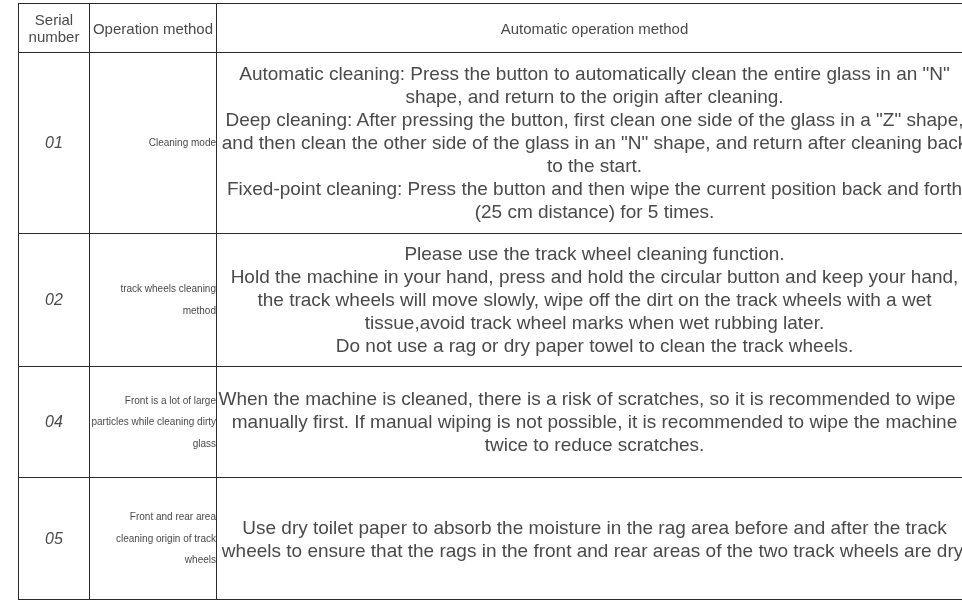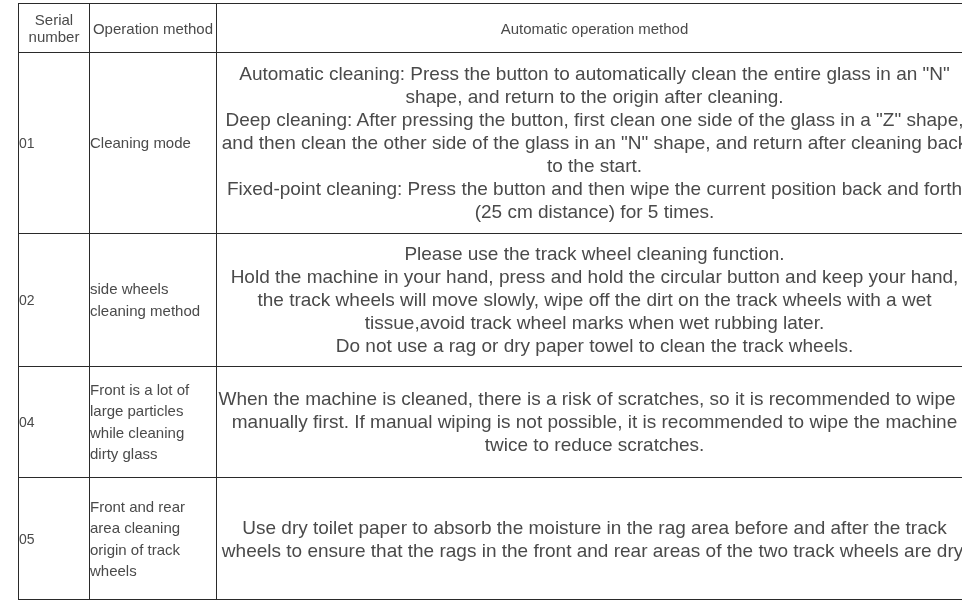--- a/index.html
+++ b/index.html
@@ -4,22 +4,22 @@
 <style>
   html, body { margin: 0; padding: 0; background: #ffffff; }
   body { width: 962px; height: 604px; position: relative; overflow: hidden;
          font-family: "Liberation Sans", "DejaVu Sans", sans-serif; color: #4a4a4a; }
   table.ops { position: absolute; left: 18px; top: 3px; width: 955px; height: 597px;
               border-collapse: collapse; table-layout: fixed; }
   table.ops td, table.ops th { border: 1.5px solid #2a2a2a; padding: 0; font-weight: normal; }
   .c1 { width: 71px; }
   .c2 { width: 127px; }
   .hdr { height: 48px; font-size: 15px; line-height: 17px; text-align: center; vertical-align: middle; color: #4a4a4a; }
-  .num { text-align: left; vertical-align: middle; font-size: 14px; color: #4a4a4a; }
-  .meth { text-align: left; vertical-align: middle; font-size: 15px; line-height: 21.5px; padding: 0 4px; }
+  .num { text-align: center; vertical-align: middle; font-size: 16px; color: #4a4a4a; font-style: italic; }
+  .meth { text-align: right; vertical-align: middle; font-size: 10px; line-height: 21.5px; padding: 0 4px; }
   .spec { vertical-align: middle; font-size: 19px; line-height: 23px; padding: 0 6px 0 11px; text-align: center; }
   .spec .line { display: block; }
   .r1 { height: 137px; }
   .r2 { height: 119px; }
   .r3 { height: 79px; }
   .r4 { height: 100px; }
   .r5 { height: 109px; }
 </style>
 </head>
 <body>
@@ -45,21 +45,21 @@
       </td>
       <td class="spec">
         <span class="line">Automatic cleaning: Press the button to automatically clean the entire glass in an "N" shape, and return to the origin after cleaning.</span>
         <span class="line">Deep cleaning: After pressing the button, first clean one side of the glass in a "Z" shape, and then clean the other side of the glass in an "N" shape, and return after cleaning back to the start.</span>
         <span class="line">Fixed-point cleaning: Press the button and then wipe the current position back and forth (25 cm distance) for 5 times.</span>
       </td>
     </tr>
     <tr class="r2">
       <td class="num">02</td>
       <td class="meth">
-        <span>side wheels cleaning method</span>
+        <span>track wheels cleaning method</span>
       </td>
       <td class="spec">
         <span class="line">Please use the track wheel cleaning function.</span>
         <span class="line">Hold the machine in your hand, press and hold the circular button and keep your hand, the track wheels will move slowly, wipe off the dirt on the track wheels with a wet tissue,avoid track wheel marks when wet rubbing later.</span>
         <span class="line">Do not use a rag or dry paper towel to clean the track wheels.</span>
       </td>
     </tr>
     <tr class="r4">
       <td class="num">04</td>
       <td class="meth">

